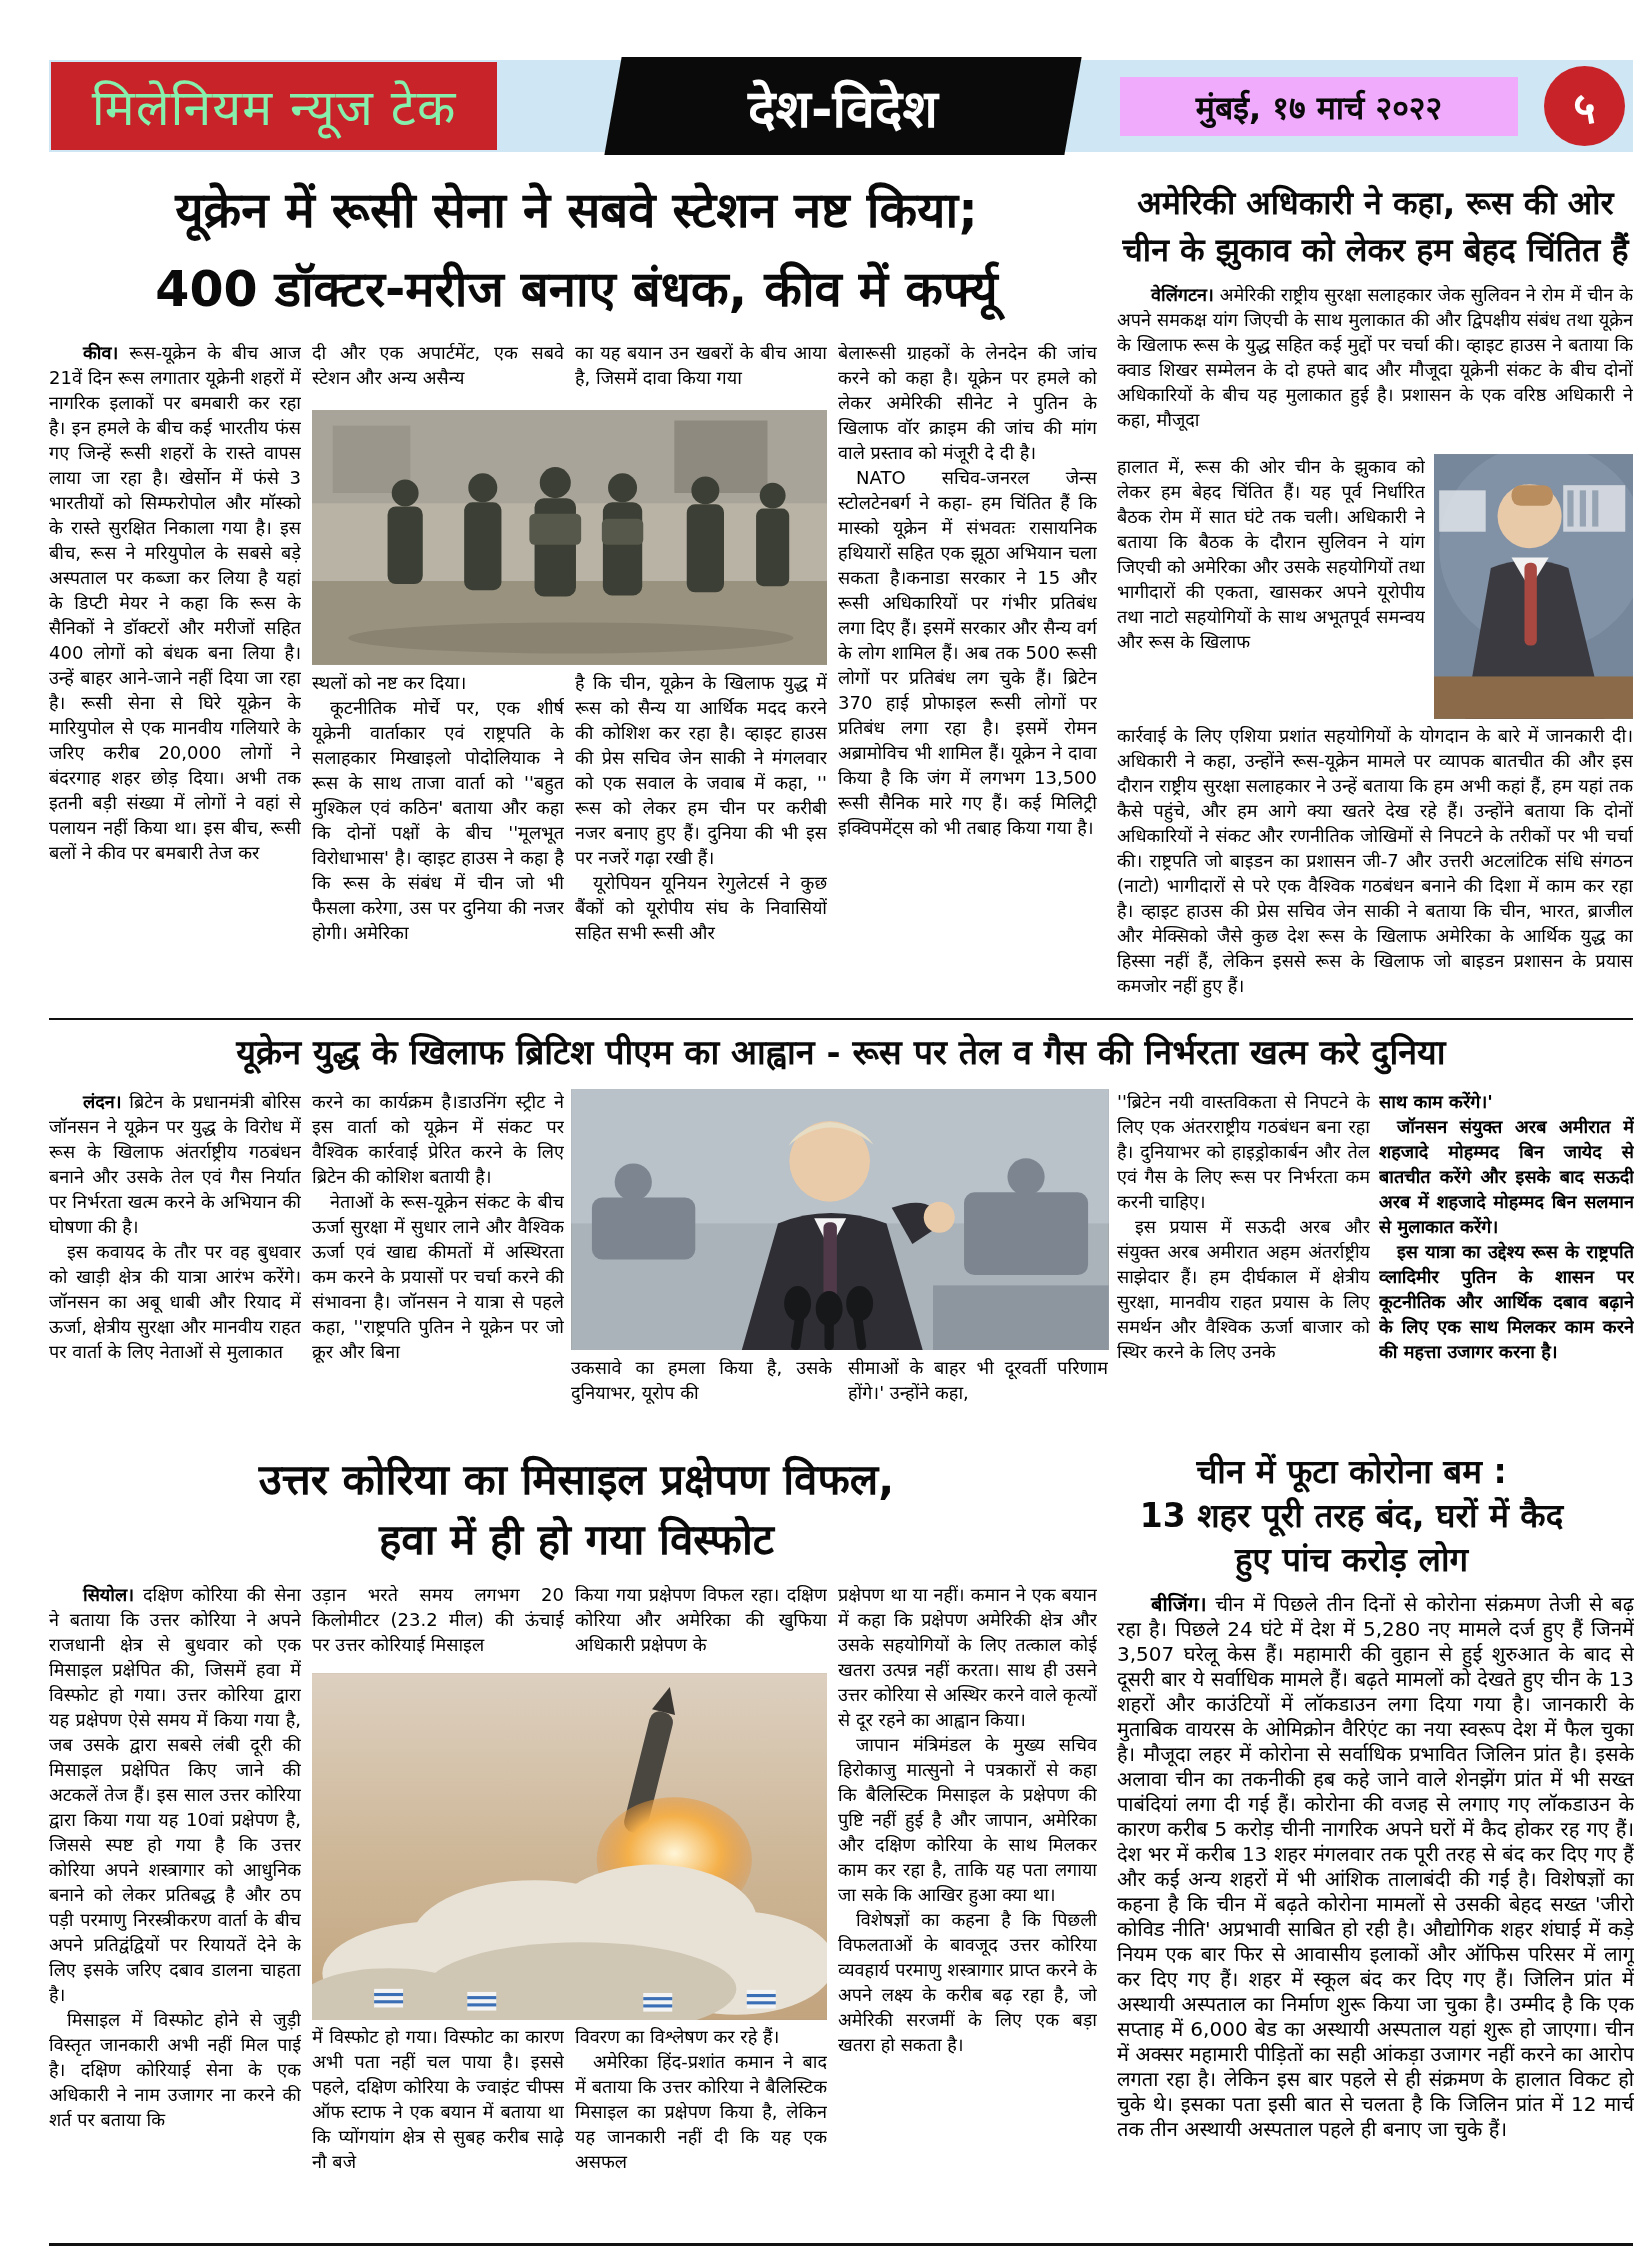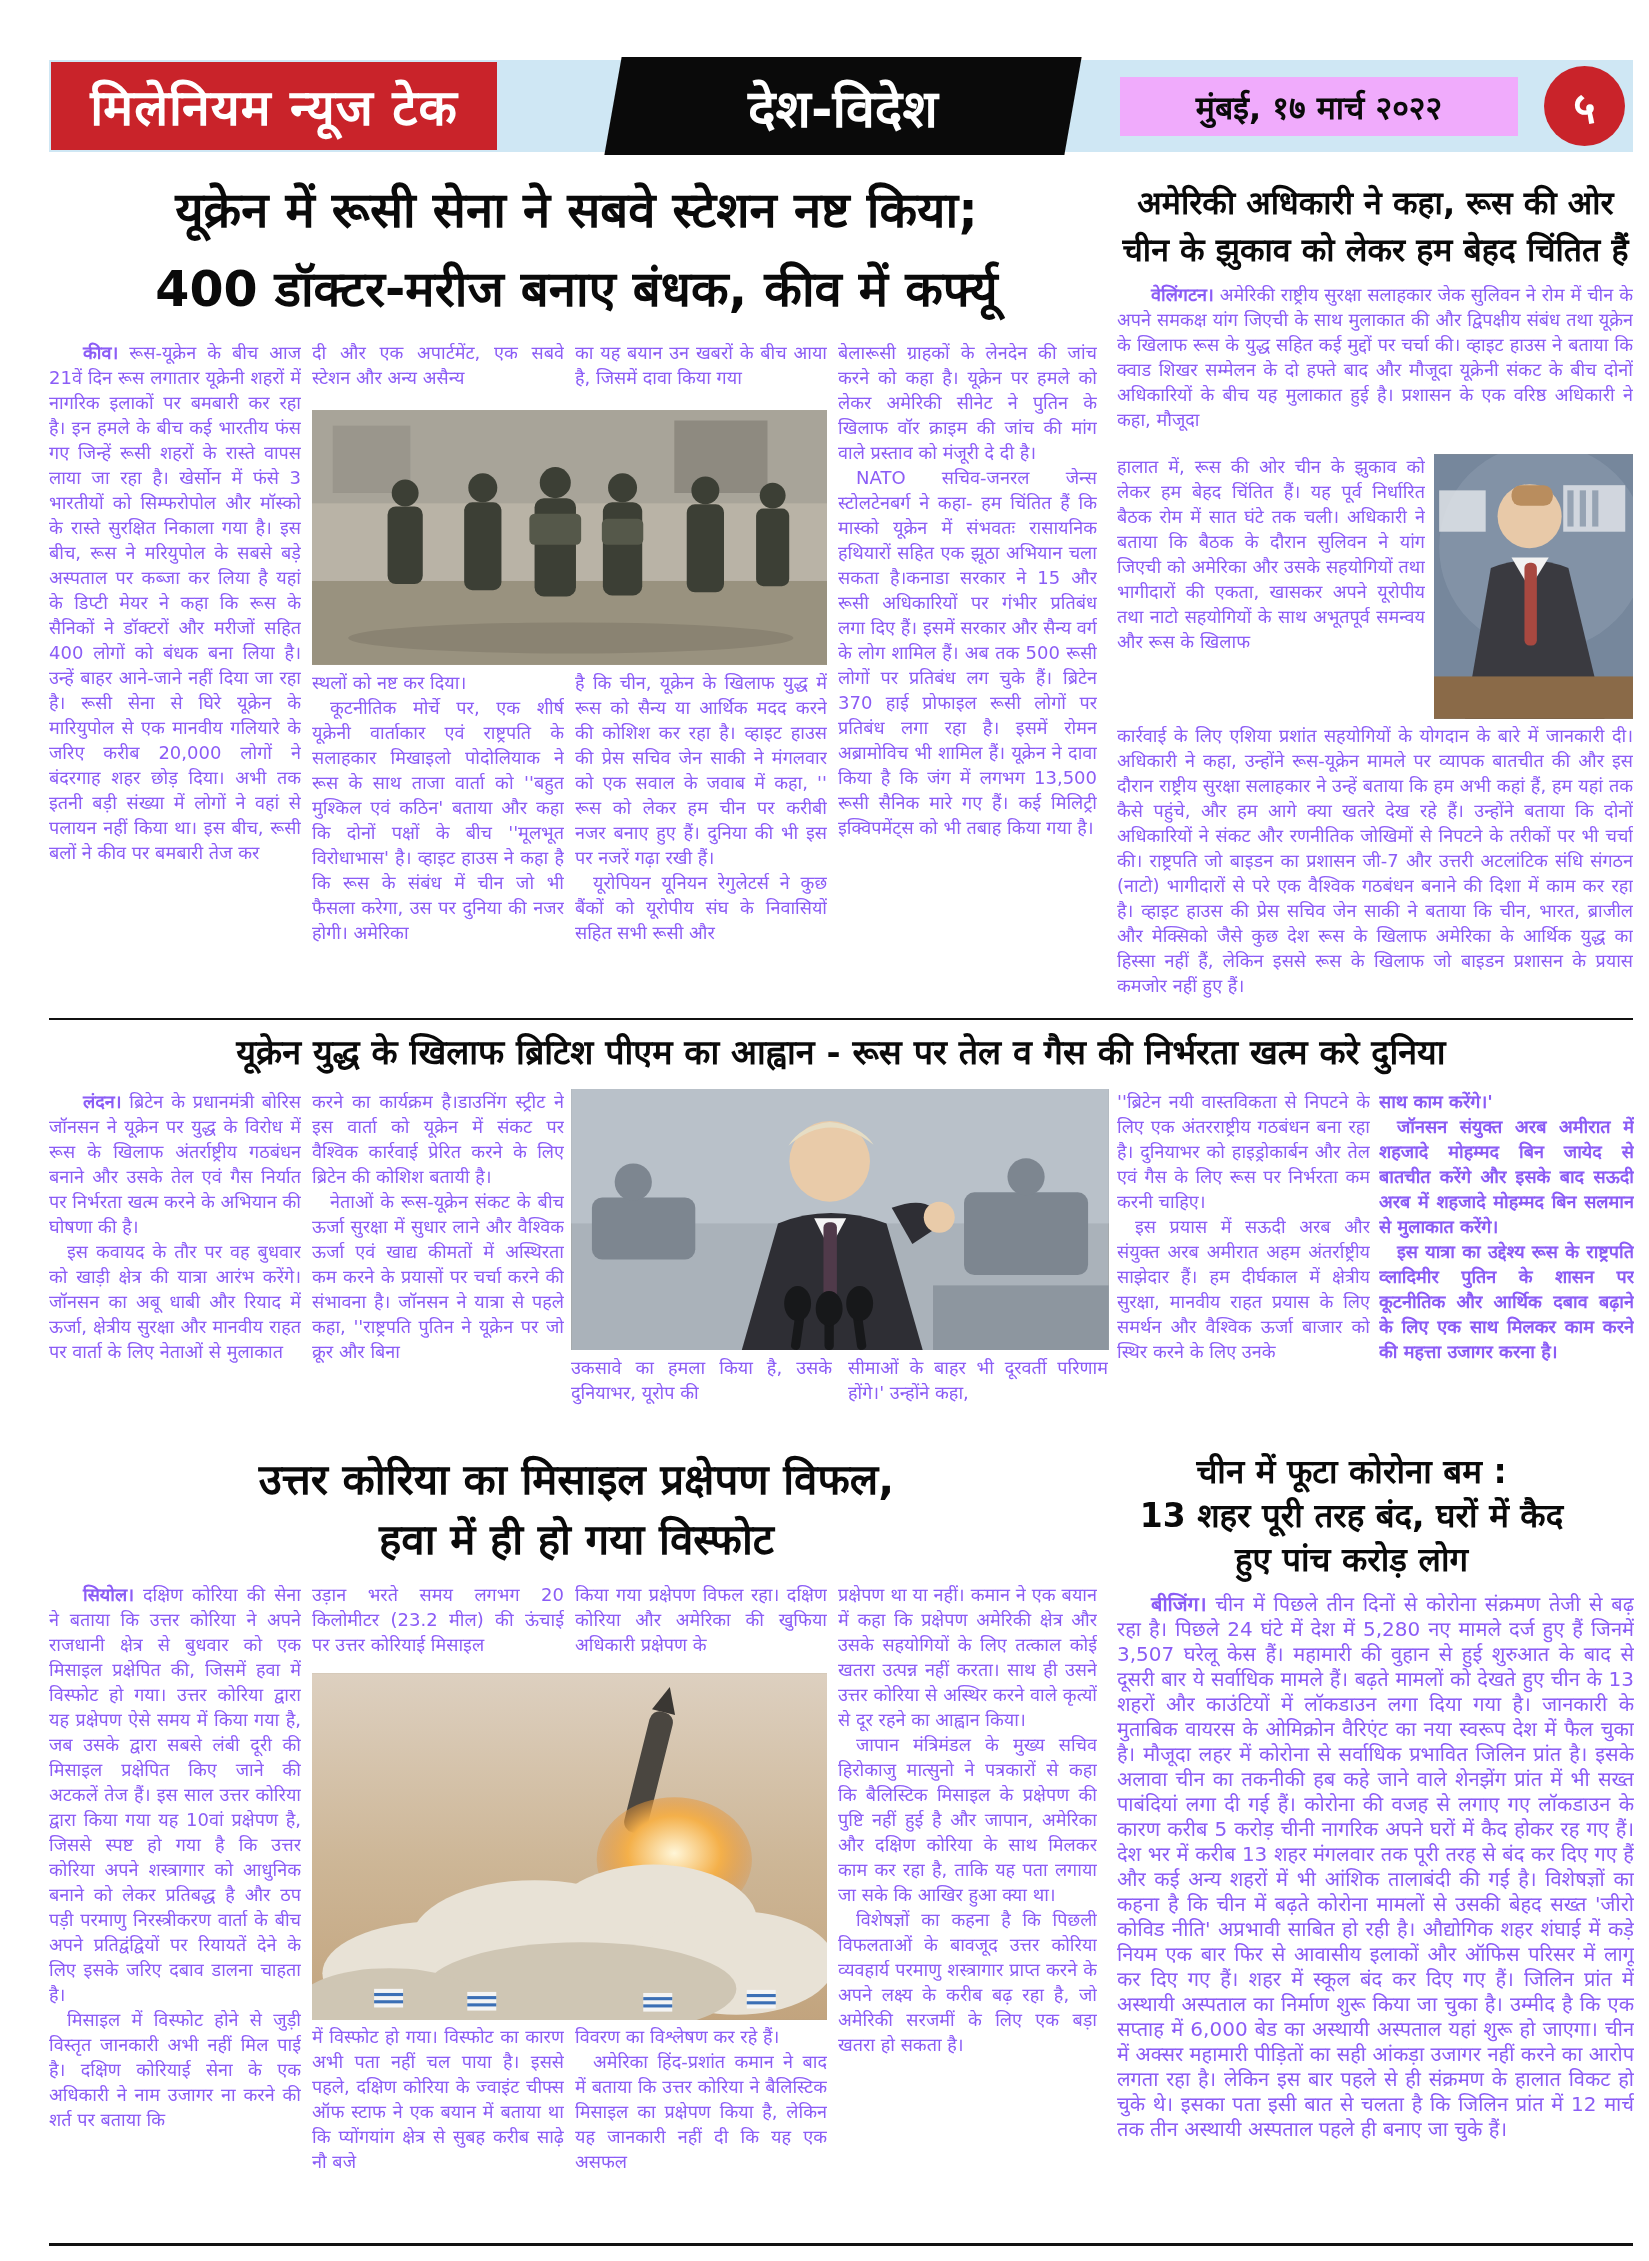--- a/index.html
+++ b/index.html
@@ -2,36 +2,36 @@
 <html style="font-size:8.3px"><head>
 <meta charset="utf-8">
 <style>
   html,body{margin:0;padding:0;background:#ffffff;}
   .page{position:relative;width:1650px;height:2261px;background:#ffffff;overflow:hidden;
         font-family:"DejaVu Sans","Liberation Sans",sans-serif;color:#141414;}
   .abs{position:absolute;}
   
   .band{background:#cfe7f4;}
   .brandbox{background:#c9232a;display:flex;align-items:center;justify-content:center;}
-  .brandbox span{color:#ffffff;font-weight:bold;font-size:50px;letter-spacing:1px;}
+  .brandbox span{color:#86efac;font-weight:normal;font-size:50px;letter-spacing:1px;}
   .sectionbox{background:#0a0a0a;transform:skewX(-10deg);display:flex;align-items:center;justify-content:center;}
   .sectionbox span{color:#ffffff;font-weight:bold;font-size:52px;transform:skewX(10deg);}
   .datebox{background:#f0abfc;display:flex;align-items:center;justify-content:center;}
   .datebox span{font-weight:bold;font-size:32px;color:#0a0a0a;}
   .pagecircle{background:#c9232a;border-radius:50%;display:flex;align-items:center;justify-content:center;}
   .pagecircle span{color:#ffffff;font-size:43px;font-weight:bold;}
   
   .hl{font-weight:bold;color:#0a0a0a;text-align:center;}
   .hl1{font-size:49px;line-height:79px;}
   .hl2{font-size:32px;line-height:47px;}
   .hl3{font-size:34px;line-height:48px;}
   .hl4{font-size:42px;line-height:60px;}
   .hl5{font-size:33px;line-height:44px;}
   
-  .bt{font-size:18px;line-height:25px;text-align:justify;color:#8b5cf6;
+  .bt{font-size:18px;line-height:25px;text-align:justify;color:#000000;
       overflow:hidden;white-space:pre-line;}
   .bt b{font-weight:bold;}
   .bt.first{text-indent:34px;}
   .wide{font-size:20px;line-height:25px;}
   .rule{background:#111111;}
   .photo{overflow:hidden;background:#9a958a;}
   .photo svg{display:block;}
 </style>
 </head>
 <body>

